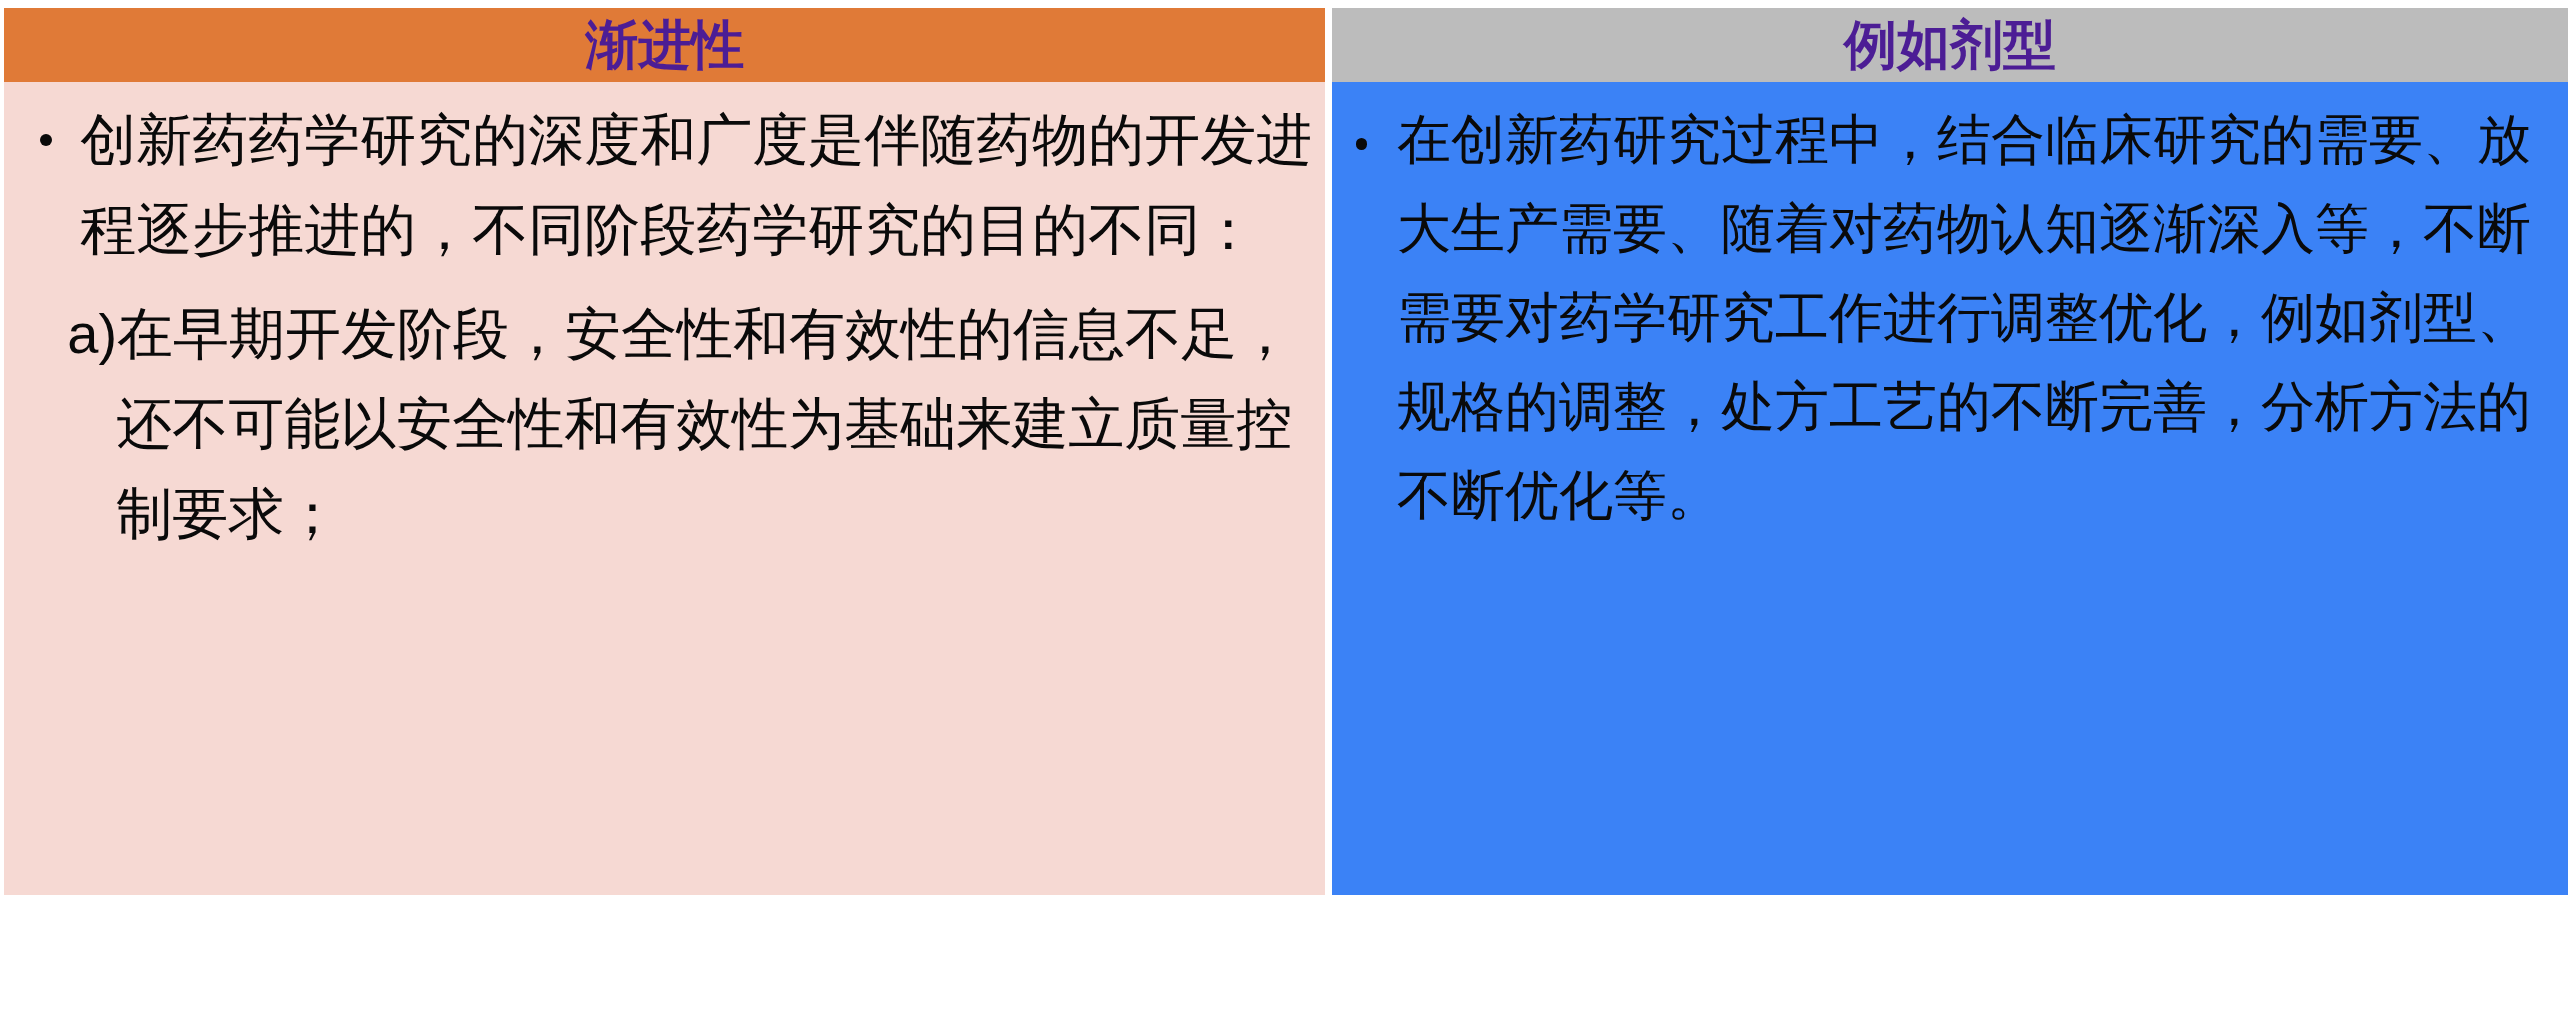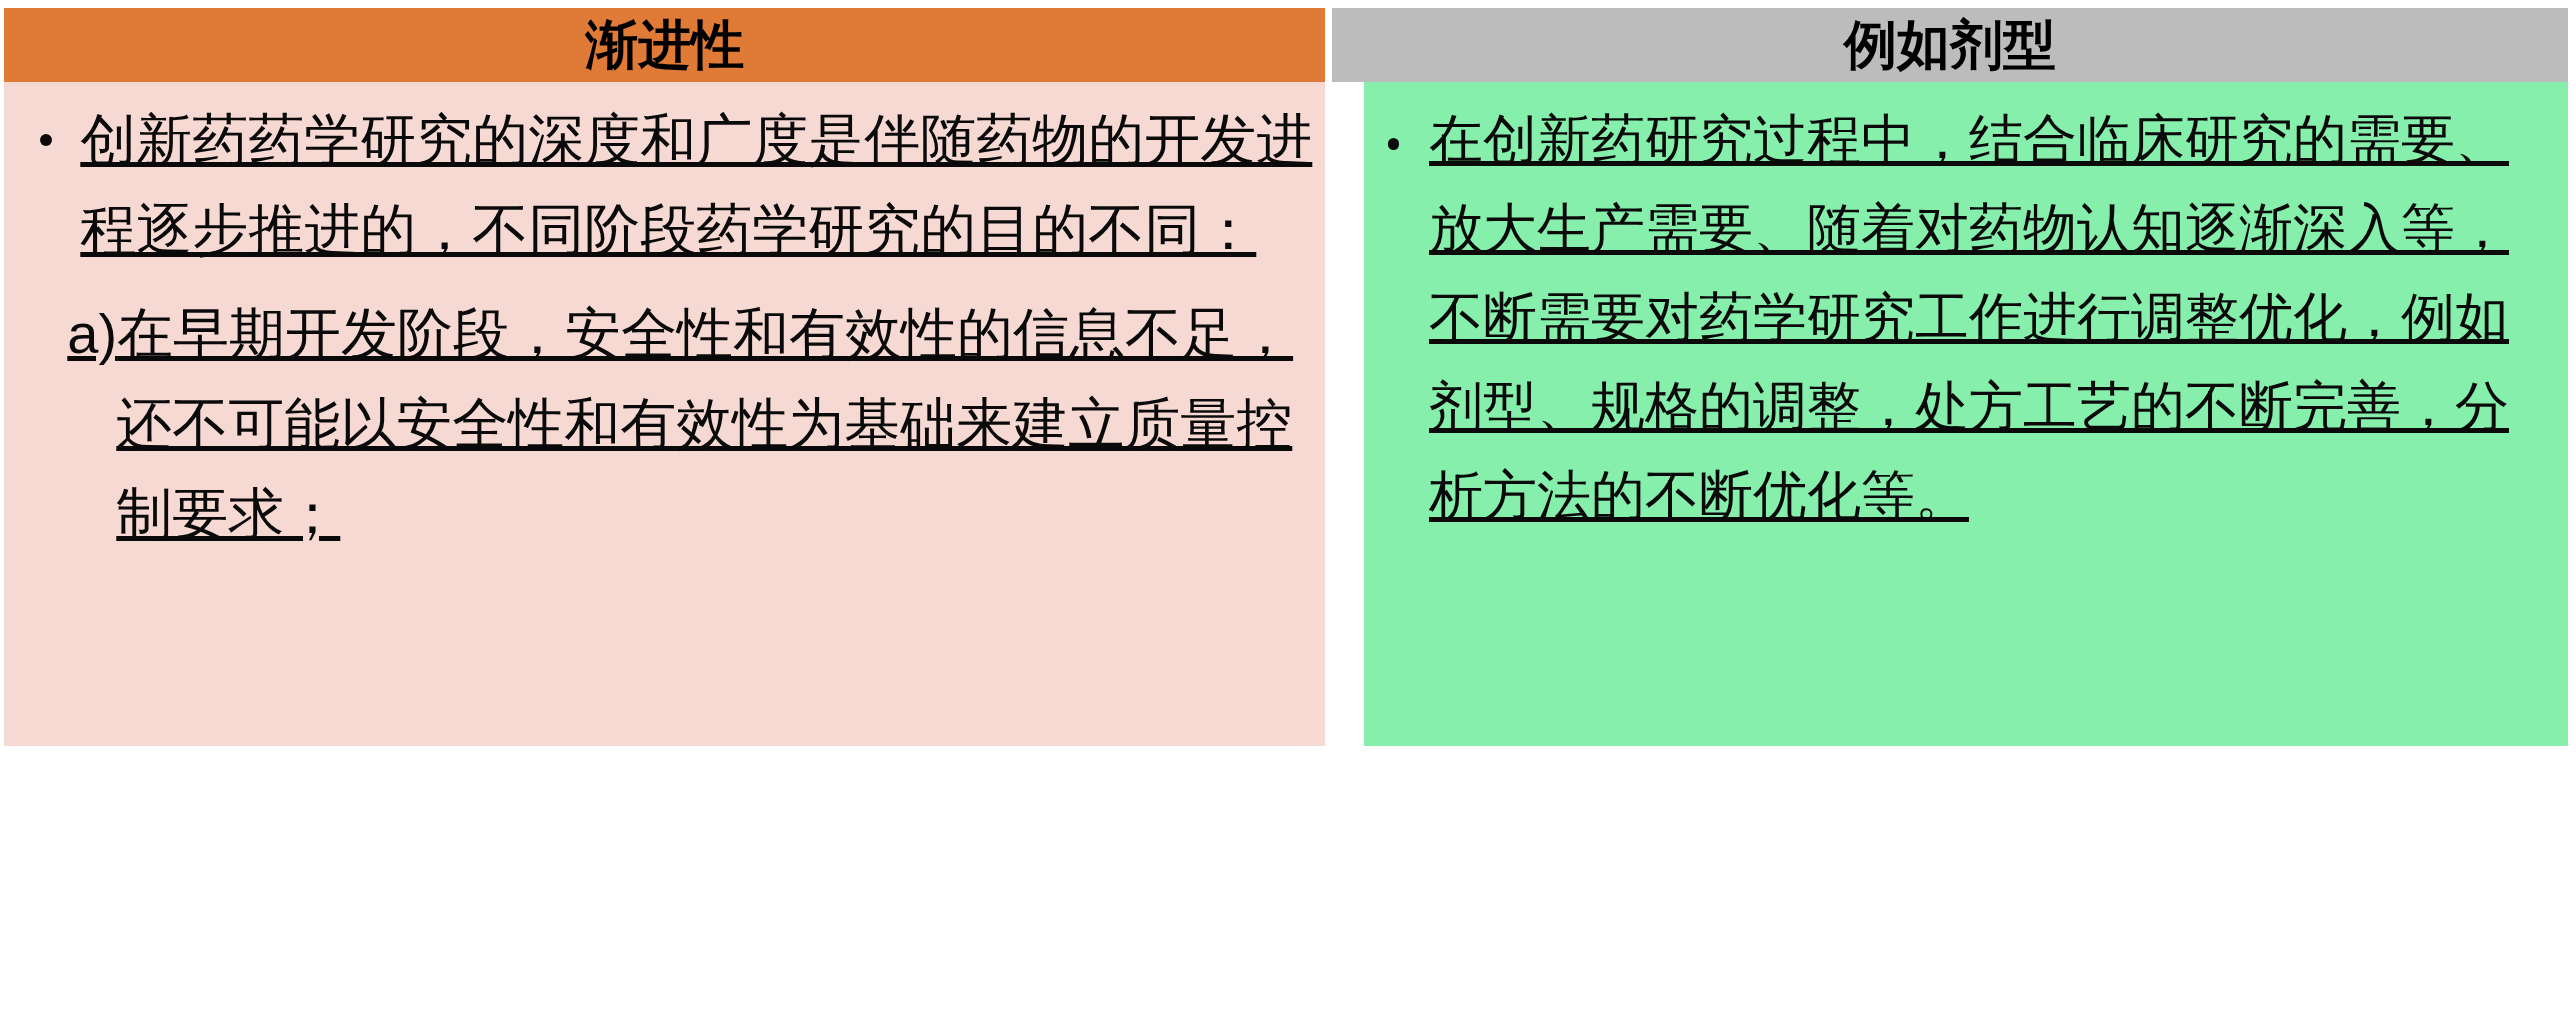--- a/index.html
+++ b/index.html
@@ -15,39 +15,38 @@
   .col { position: absolute; top: 7.9px; }
   .col-left  { left: 4.3px;    width: 1321px; }
   .col-right { left: 1332px; width: 1236px; }
 
   .hdr {
     height: 74px;
     line-height: 74px;
     text-align: center;
     font-weight: bold;
     font-size: 53px;
-    color: #000000;
+    color: #4c1d95;
     overflow: hidden;
   }
   .col-left  .hdr { background: #E07A37; }
   .col-right .hdr { background: #BCBCBC; }
 
-  .cell-body { height: 664px; overflow: hidden; color: #0a0a0a; text-decoration: underline; }
+  .cell-body { height: 813px; overflow: hidden; color: #0a0a0a; }
   .col-left  .cell-body {
     background: #F6D9D3;
     padding: 13px 7.2px 0 0;
     font-size: 56px;
     line-height: 90px;
   }
   .col-right .cell-body {
-    background: #86efac;
+    background: #3b82f6;
     padding: 13.6px 14.3px 0 0;
     font-size: 54px;
     line-height: 89px;
-    margin-left: 32px;
   }
 
   .item { position: relative; text-align: left; letter-spacing: 0; }
   .col-left  .item { padding-left: 76px; margin-bottom: 14.3px; }
   .col-right .item { padding-left: 65px; }
   .col-left .item.alpha { text-indent: -49px; margin-left: 36px; }
 
   .dot { position: absolute; background: #0a0a0a; border-radius: 50%; }
   .col-left  .dot { left: 36px; top: 39px; width: 12px; height: 12px; }
   .col-right .dot { left: 24px; top: 43px; width: 11.4px; height: 11.4px; }

